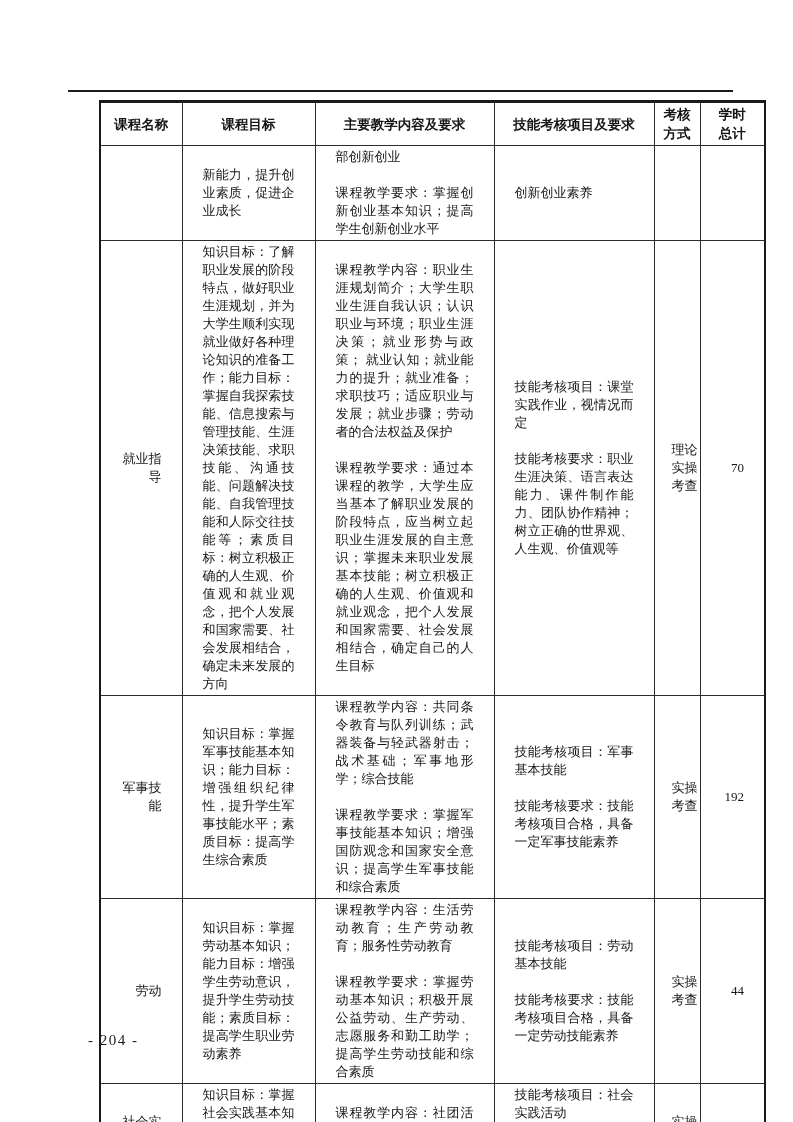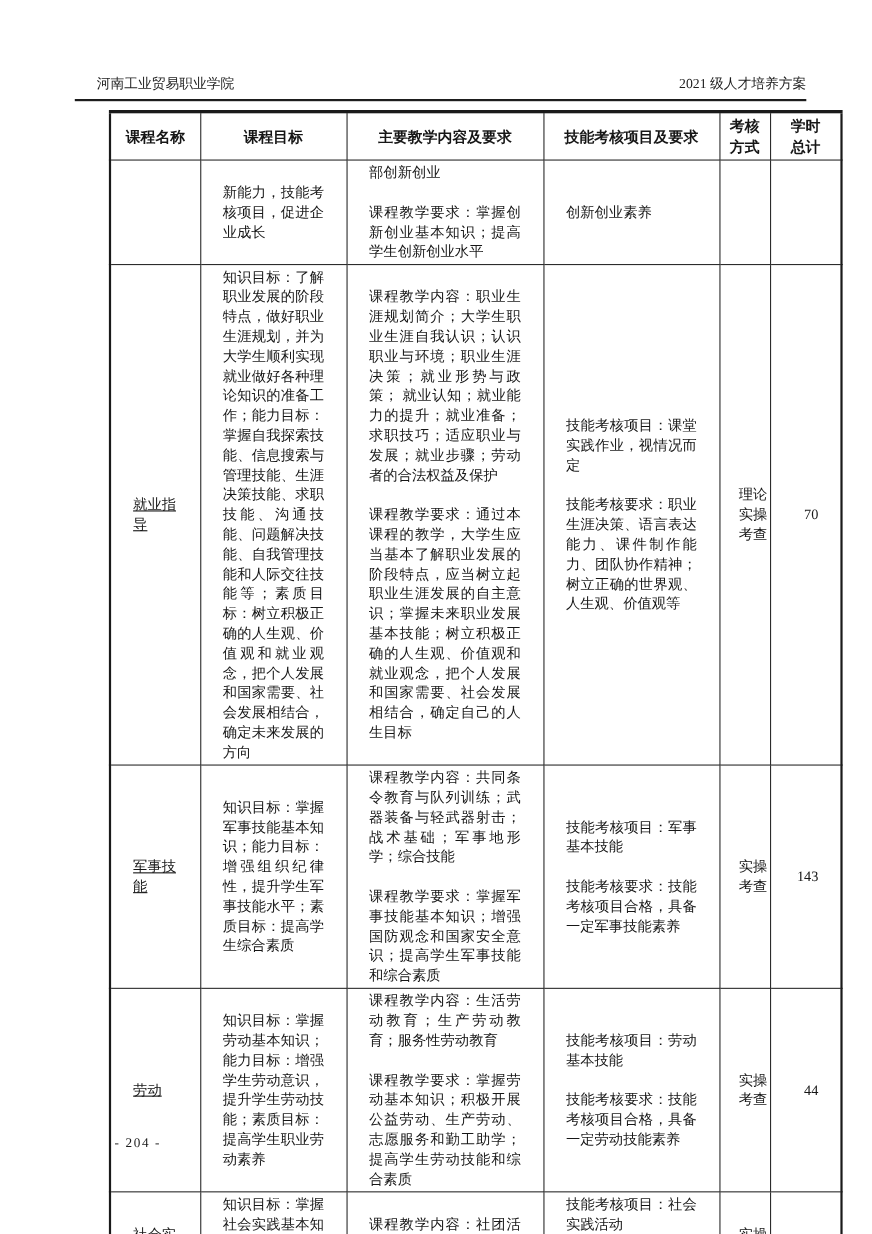--- a/index.html
+++ b/index.html
@@ -33,46 +33,42 @@
     padding:2px 20px;
     vertical-align:middle;
     white-space:pre-wrap;
     word-break:break-all;
     overflow:hidden;
   }
   .course-table th {
     font-weight:bold; font-size:13.5px; line-height:19px;
     text-align:center; padding:2px 2px;
   }
-  td.cell-course   { text-align:left;text-decoration:underline; }
+  td.cell-course   { text-align:right; }
   td.cell-objectives { text-align:justify; }
   td.cell-content   { text-align:justify; }
   td.cell-assessment{ text-align:justify;font-family:Liberation Serif, serif; }
   td.cell-method  { text-align:right; padding:8px 2px; }
   td.cell-hours   { text-align:right; }
   tr.row-hdr  { height:40px; }
   tr.row-r0   { height:90px; }
   tr.row-r1   { height:380px; }
   tr.row-r2   { height:164px; }
   tr.row-r3   { height:160px; }
   tr.row-r4   { height:84px; }
   .page-footer {
     position:absolute; top:1032px; left:88px;
-    font-size:12px; letter-spacing:1.5px; color:#1c1c1c;margin-left:16px;
+    font-size:15px; letter-spacing:1.5px; color:#1c1c1c;
   }
 </style>
 </head>
 <body>
 
 <div class="page">
 
-  <div class="page-header">
-    <span class="hdr-left">河南工业贸易职业学院</span>
-    <span class="hdr-right">2021 级人才培养方案</span>
-  </div>
   <div class="header-rule"></div>
 
   <table class="course-table">
     <colgroup>
       <col style="width:82px">
         <col style="width:133px">
         <col style="width:179px">
       <col style="width:160px">
         <col style="width:46px">
         <col style="width:65px">
@@ -85,21 +81,21 @@
         <th>技能考核项目及要求</th>
         <th>考核
 方式</th>
         <th>学时
 总计</th>
       </tr>
     </thead>
     <tbody>
       <tr class="row-r0">
         <td class="cell-course"></td>
-        <td class="cell-objectives">新能力，技能考核项目，促进企业成长</td>
+        <td class="cell-objectives">新能力，提升创业素质，促进企业成长</td>
         <td class="cell-content">部创新创业
 
 课程教学要求：掌握创新创业基本知识；提高学生创新创业水平</td>
         <td class="cell-assessment">创新创业素养</td>
         <td class="cell-method"></td>
         <td class="cell-hours"></td>
       </tr>
       <tr class="row-r1">
         <td class="cell-course">就业指导</td>
         <td class="cell-objectives">知识目标：了解职业发展的阶段特点，做好职业生涯规划，并为大学生顺利实现就业做好各种理论知识的准备工作；能力目标：掌握自我探索技能、信息搜索与管理技能、生涯决策技能、求职技能、沟通技能、问题解决技能、自我管理技能和人际交往技能等；素质目标：树立积极正确的人生观、价值观和就业观念，把个人发展和国家需要、社会发展相结合，确定未来发展的方向</td>
@@ -118,21 +114,21 @@
         <td class="cell-course">军事技能</td>
         <td class="cell-objectives">知识目标：掌握军事技能基本知识；能力目标：增强组织纪律性，提升学生军事技能水平；素质目标：提高学生综合素质</td>
         <td class="cell-content">课程教学内容：共同条令教育与队列训练；武器装备与轻武器射击；战术基础；军事地形学；综合技能
 
 课程教学要求：掌握军事技能基本知识；增强国防观念和国家安全意识；提高学生军事技能和综合素质</td>
         <td class="cell-assessment">技能考核项目：军事基本技能
 
 技能考核要求：技能考核项目合格，具备一定军事技能素养</td>
         <td class="cell-method">实操
 考查</td>
-        <td class="cell-hours">143</td>
+        <td class="cell-hours">192</td>
       </tr>
       <tr class="row-r3">
         <td class="cell-course">劳动</td>
         <td class="cell-objectives">知识目标：掌握劳动基本知识；能力目标：增强学生劳动意识，提升学生劳动技能；素质目标：提高学生职业劳动素养</td>
         <td class="cell-content">课程教学内容：生活劳动教育；生产劳动教育；服务性劳动教育
 
 课程教学要求：掌握劳动基本知识；积极开展公益劳动、生产劳动、志愿服务和勤工助学；提高学生劳动技能和综合素质</td>
         <td class="cell-assessment">技能考核项目：劳动基本技能
 
 技能考核要求：技能考核项目合格，具备一定劳动技能素养</td>

